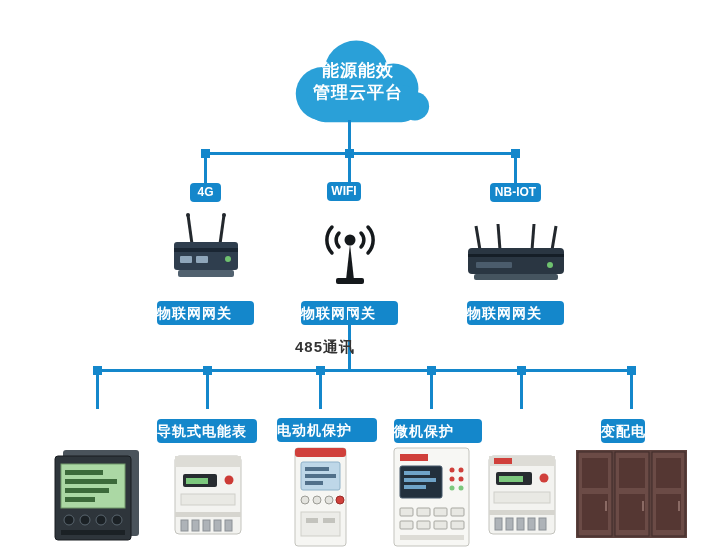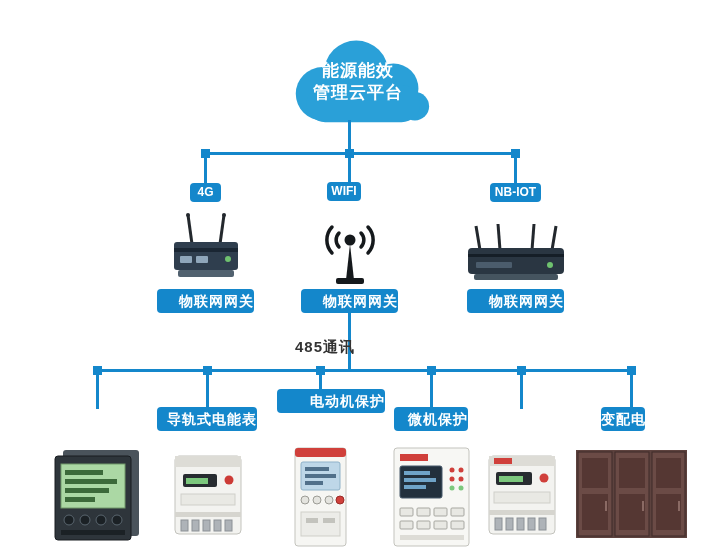--- a/index.html
+++ b/index.html
@@ -9,22 +9,22 @@
 
   .vline { position:absolute; width:3px; background:var(--line-blue,#1487cb); }
   .hline { position:absolute; height:3px; background:var(--line-blue,#1487cb); }
   .node  { position:absolute; width:9px; height:9px; background:var(--line-blue,#1487cb); }
 
   .badge { position:absolute; background:var(--line-blue,#1487cb); color:#fff; font-weight:bold;
            text-align:center; border-radius:4px; height:19px; line-height:19px; font-size:12px; }
   .badge.small { font-size:12px; }
 
   .pill { position:absolute; background:var(--pill-blue,#1487cb); color:#fff; font-weight:bold;
-          text-align:right; border-radius:4px; font-size:14px; height:24px; line-height:24px;
-          letter-spacing:1px; white-space:nowrap; }
+          text-align:left; border-radius:4px; font-size:14px; height:24px; line-height:24px;
+          letter-spacing:1px; white-space:nowrap;margin-top:12px; }
 
   .cloud { position:absolute; left:278px; top:34px; width:160px; height:100px; }
   .cloud-svg { position:absolute; left:0; top:0; width:100%; height:100%; }
   .cfill { fill:var(--cloud-blue,#2aa0d8); }
   .cloud-text { position:absolute; left:0; top:26px; width:100%; text-align:center; color:#fff;
                 font-size:17px; font-weight:bold; line-height:22px; letter-spacing:1px; }
 
   .bus-label { position:absolute; color:var(--text-dark,#333); font-weight:bold; font-size:15px;
                text-align:center; letter-spacing:1px; }
 
@@ -123,22 +123,22 @@
   <div class="node" style="left:517px;top:366px"></div>
   <div class="node" style="left:627px;top:366px"></div>
   <div class="vline" style="left:96px;top:369px;height:40px"></div>
   <div class="vline" style="left:206px;top:369px;height:40px"></div>
   <div class="vline" style="left:319px;top:369px;height:40px"></div>
   <div class="vline" style="left:430px;top:369px;height:40px"></div>
   <div class="vline" style="left:520px;top:369px;height:40px"></div>
   <div class="vline" style="left:630px;top:369px;height:40px"></div>
 
   <div class="pill" style="left:157px;top:407px;width:100px">导轨式电能表</div>
-  <div class="pill" style="left:277px;top:389px;width:108px">电动机保护</div>
-  <div class="pill" style="left:394px;top:407px;width:74px">微机保护</div>
+  <div class="pill" style="left:277px;top:406px;width:100px">电动机保护</div>
+  <div class="pill" style="left:394px;top:407px;width:88px">微机保护</div>
   <div class="pill" style="left:601px;top:407px;width:44px">变配电</div>
 
   <div class="dev" style="left:53px;top:448px;width:89px;height:95px">
     <svg viewBox="0 0 89 95">
       <rect x="10" y="2" width="76" height="86" rx="3" fill="#4a535b"></rect>
       <rect x="2" y="8" width="76" height="84" rx="3" fill="#2e353b" stroke="#181d21"></rect>
       <rect x="8" y="16" width="64" height="44" fill="#abd8a4" stroke="#70996b"></rect>
       <rect x="12" y="22" width="38" height="5" fill="#3c6a3a"></rect>
       <rect x="12" y="31" width="52" height="5" fill="#3c6a3a"></rect>
       <rect x="12" y="40" width="44" height="5" fill="#3c6a3a"></rect>

